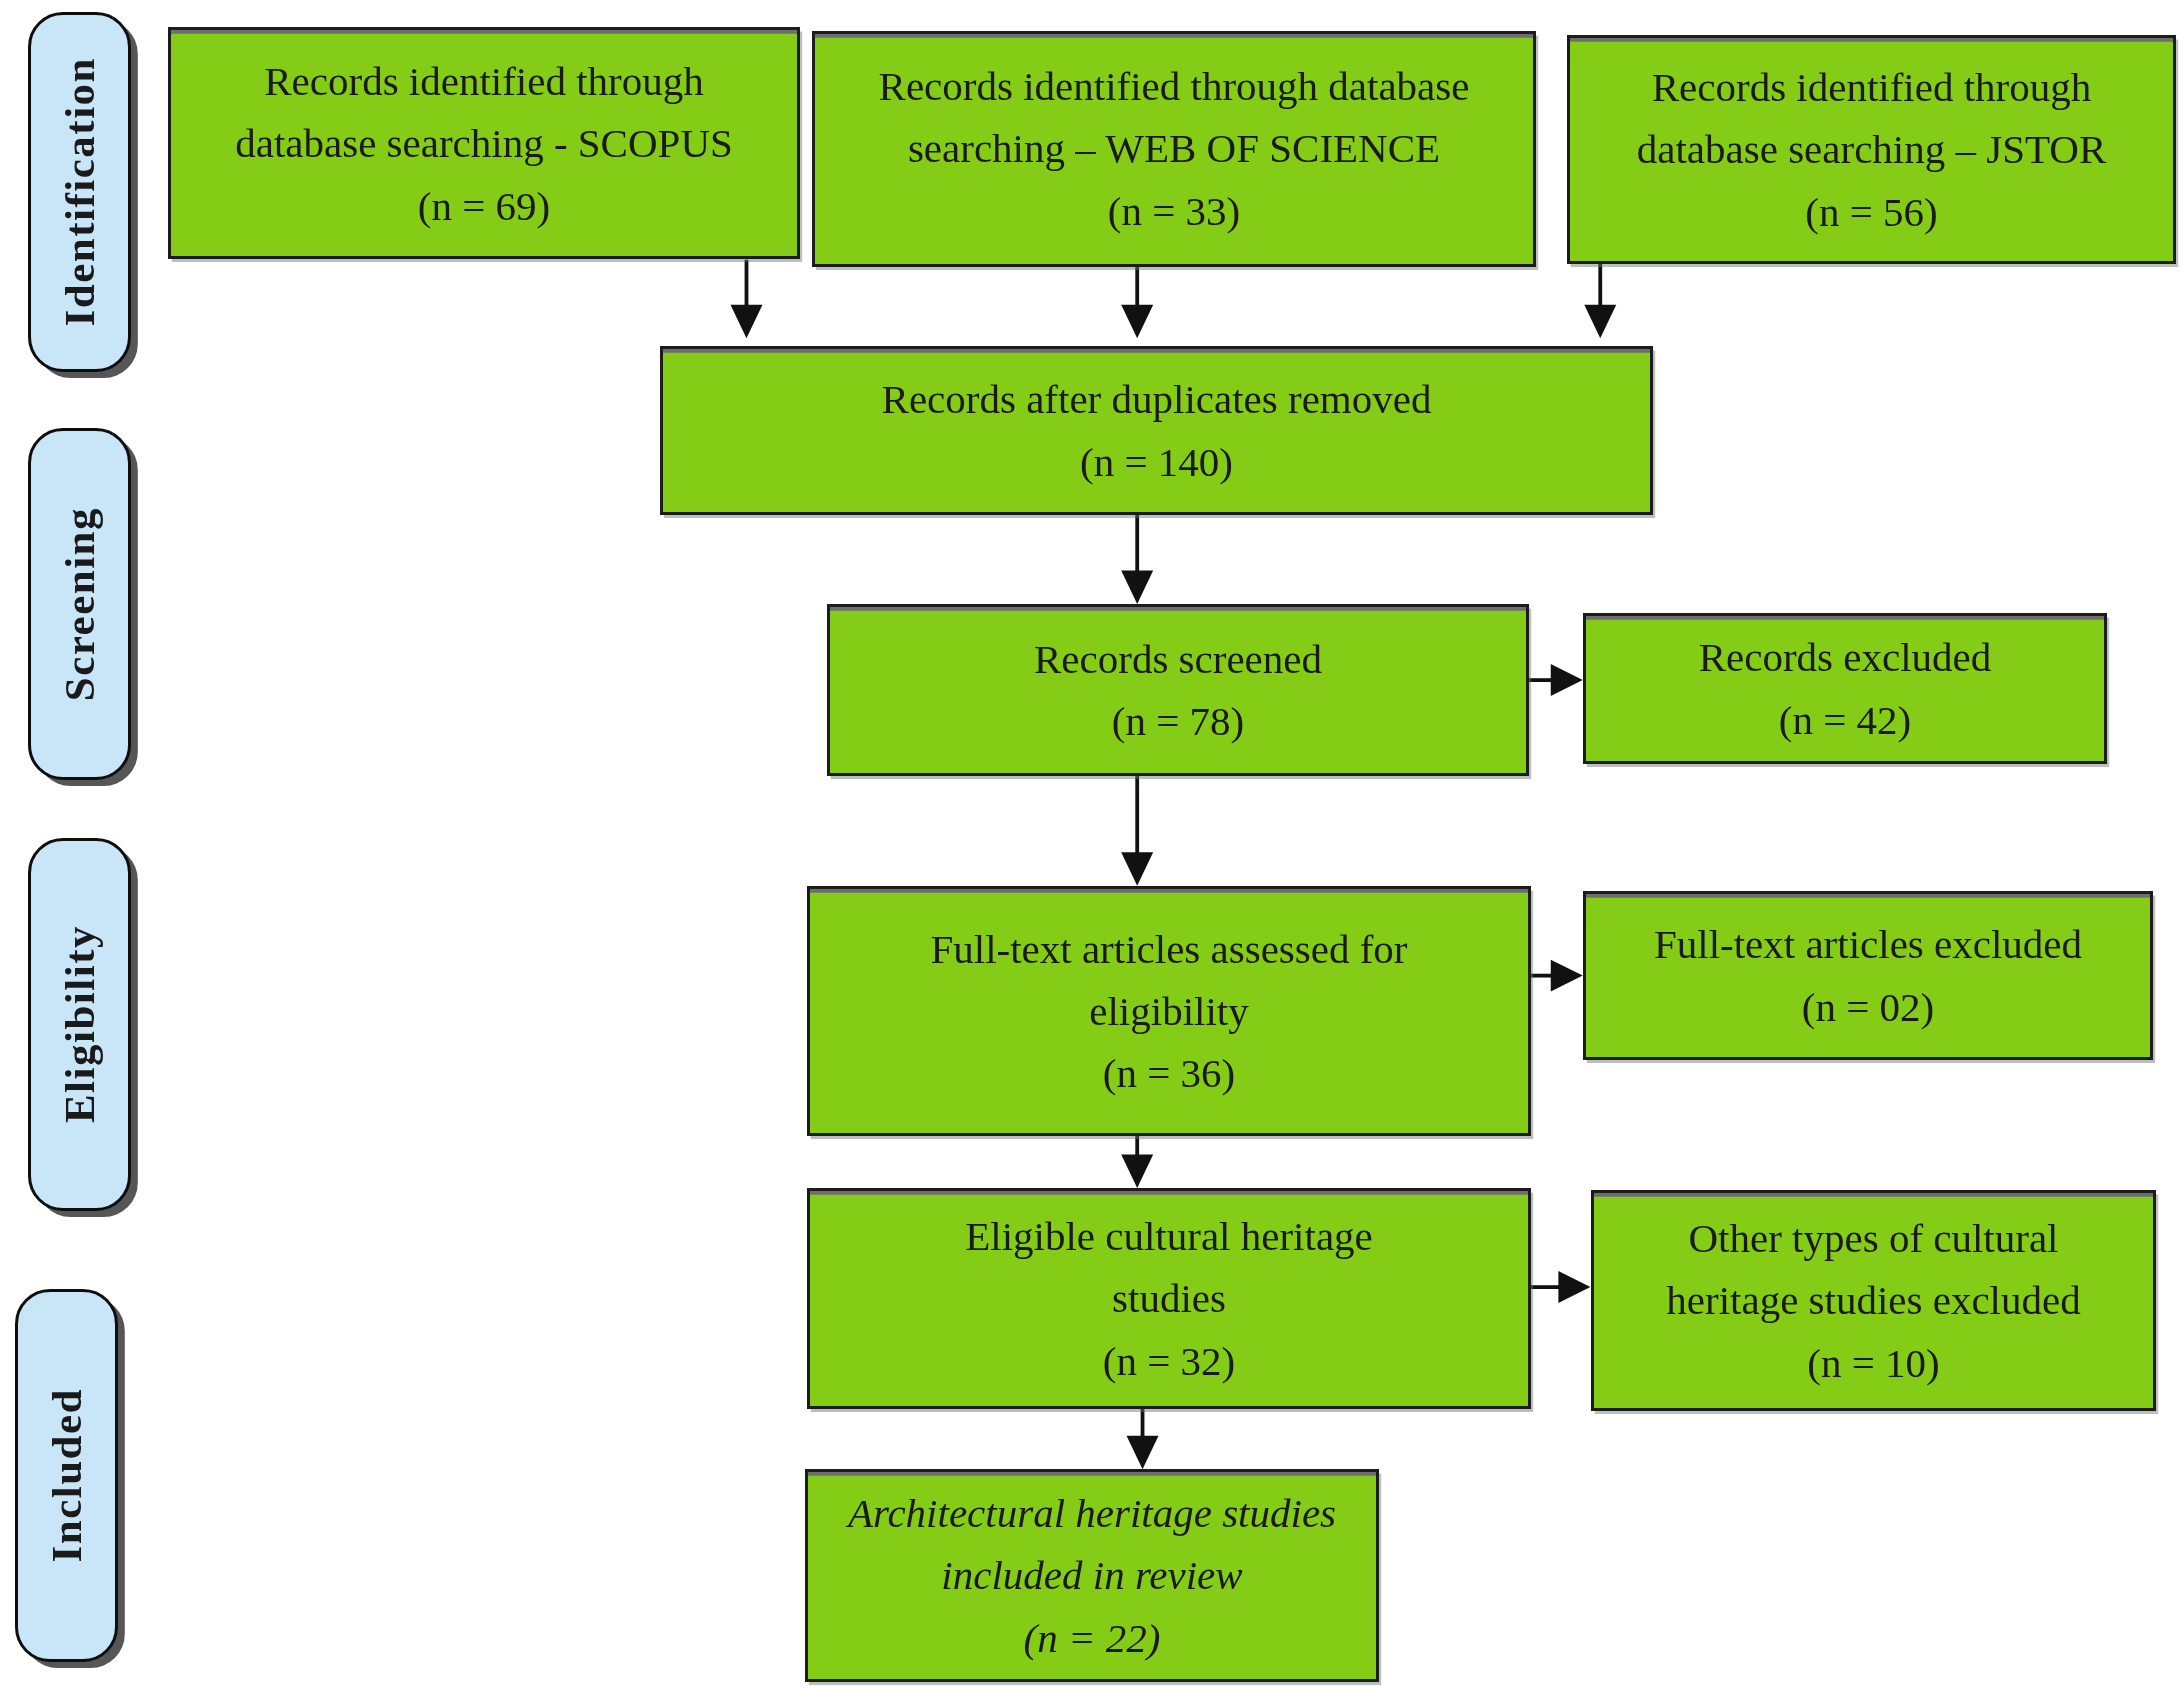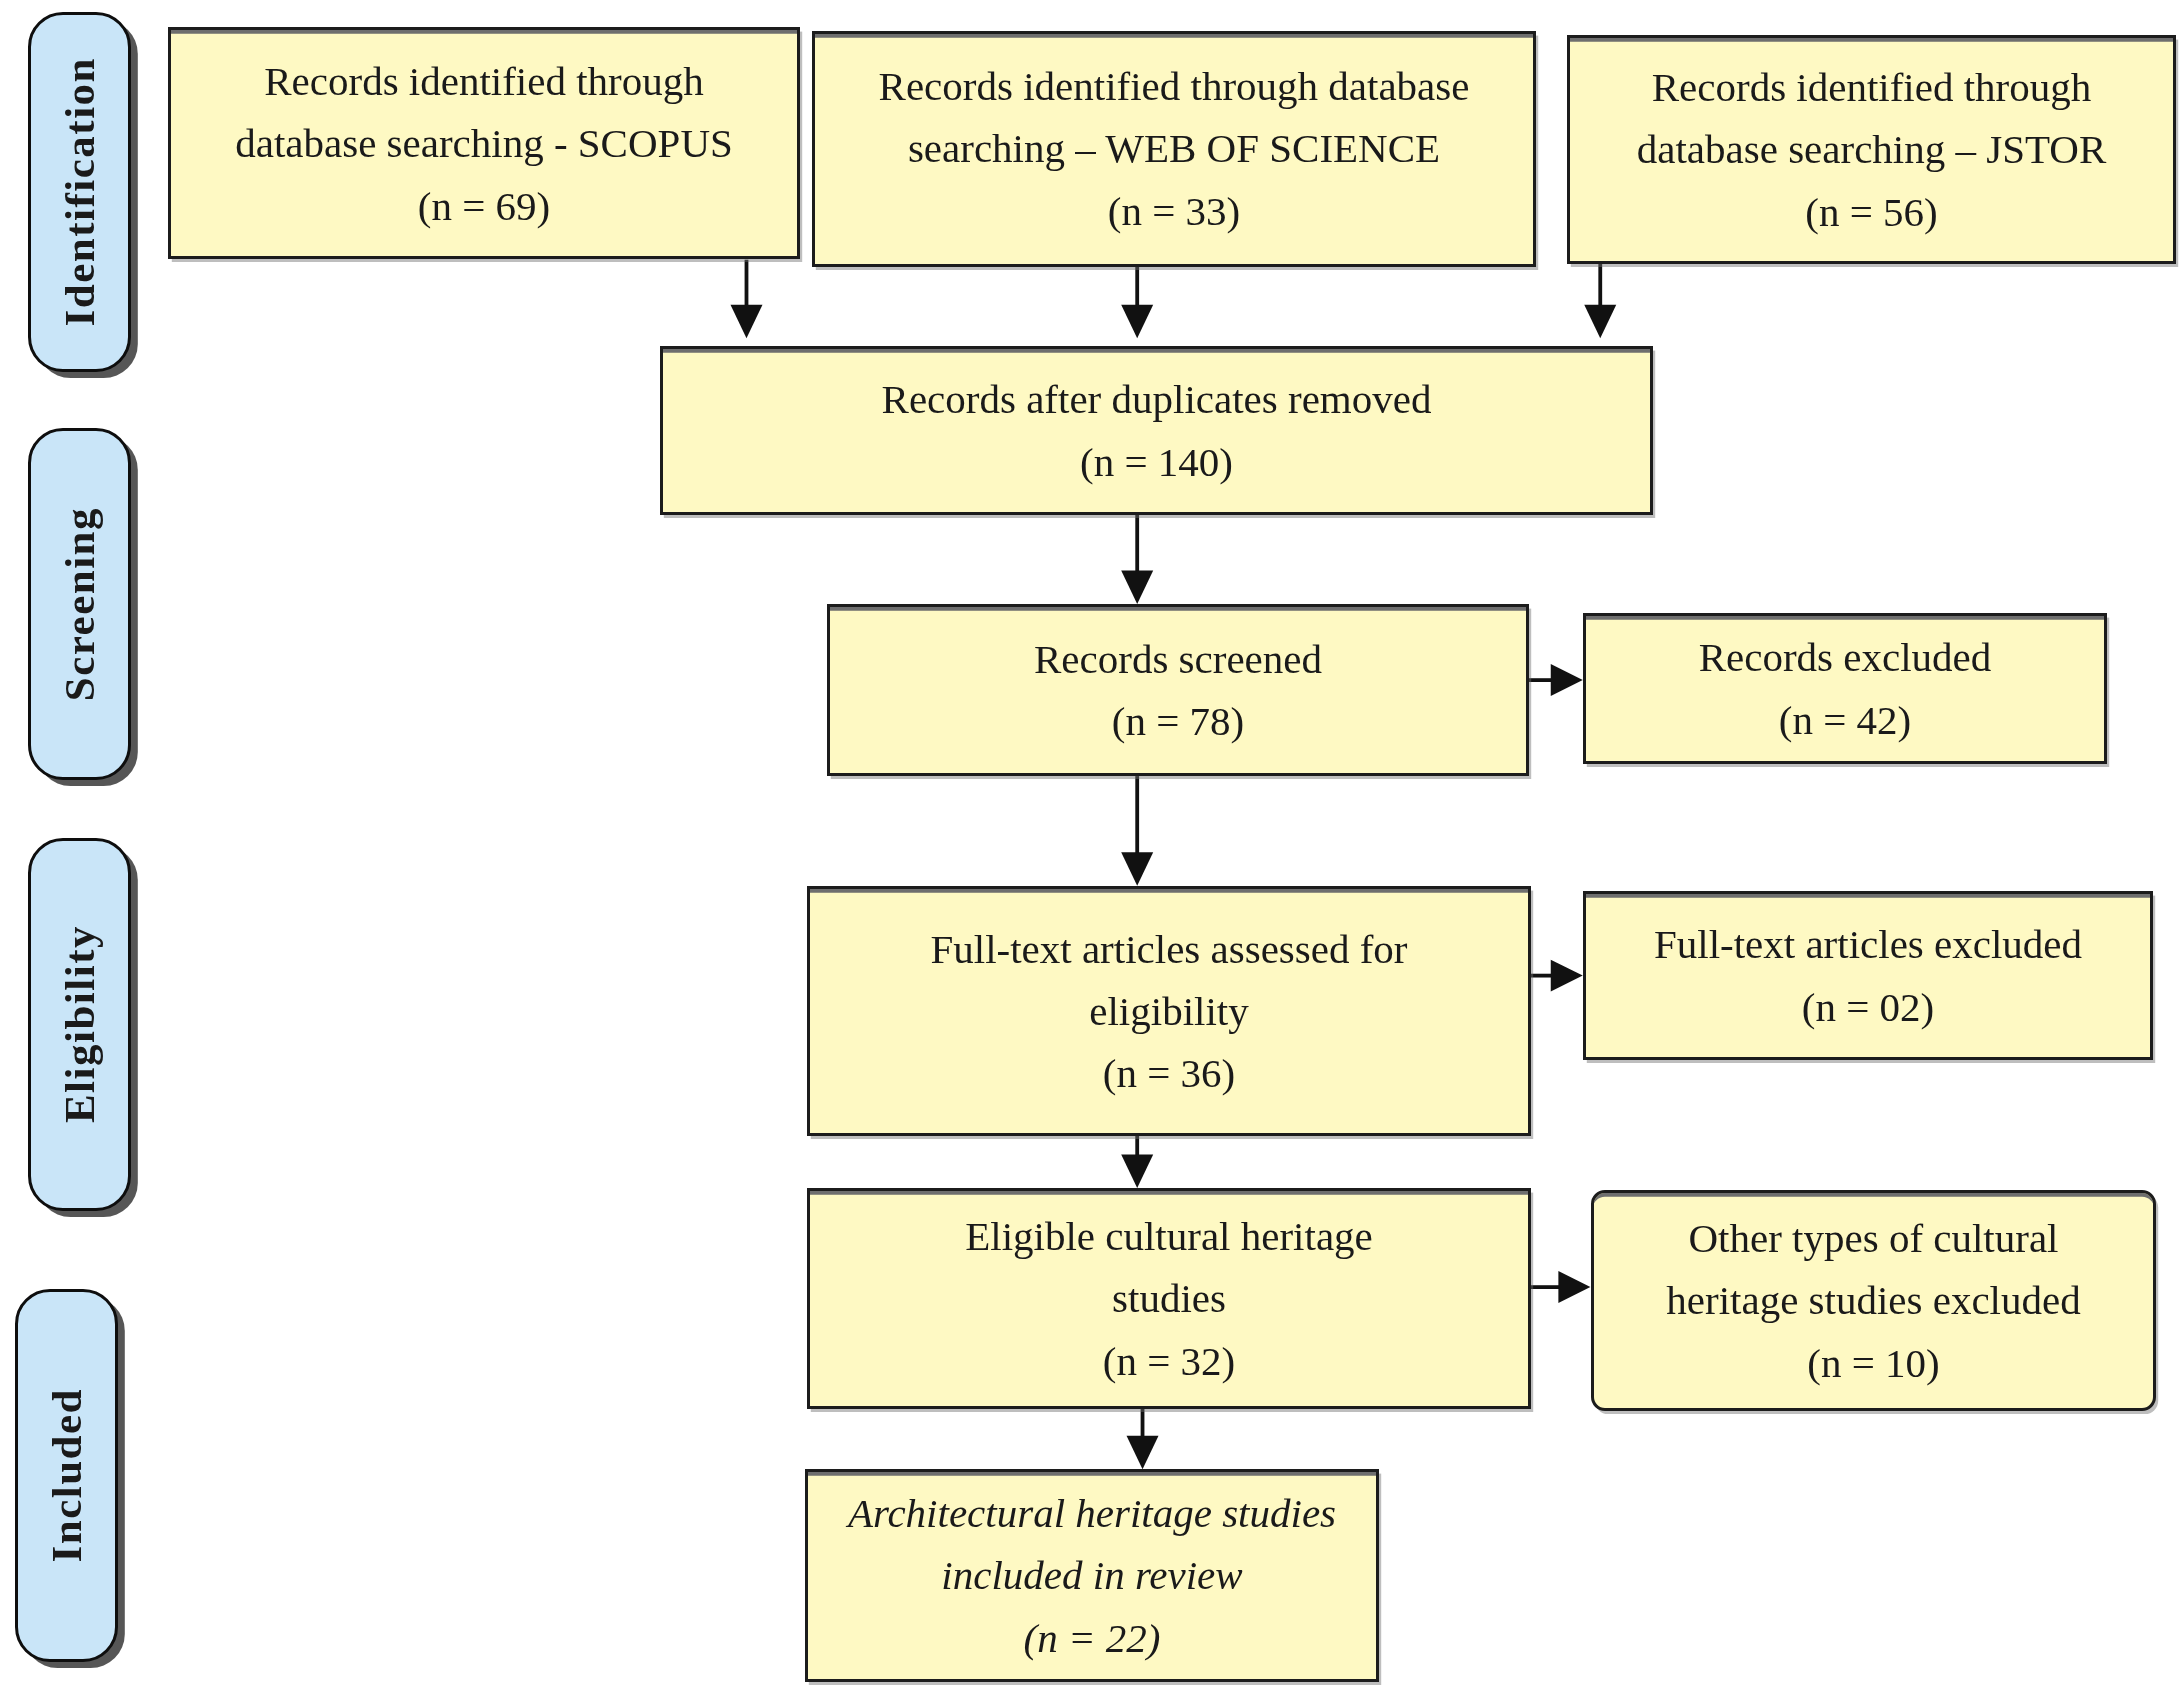--- a/index.html
+++ b/index.html
@@ -8,21 +8,21 @@
     width:2183px;height:1706px;
     background:#ffffff;
     font-family:"Liberation Serif","DejaVu Serif",serif;
     color:#1a1a1a;
     overflow:hidden;
   }
   #arrow-layer{position:absolute;left:0;top:0;width:2183px;height:1706px;}
   
   .node{
     position:absolute;
-    background:#fef9c3;
+    background:#84cc16;
     border:3.8px solid #1c1c1c;
     box-sizing:border-box;
     display:flex;align-items:center;justify-content:center;
     text-align:center;
     font-size:41px;line-height:1.52;
     box-shadow:inset 0 5.3px 0 -1.5px #6e6e6e, 3px 3.8px 0 -0.8px rgba(110,110,110,.45);
   }
   .node .txt{white-space:pre-line;padding:0 13.7px;}
   
   .stage{
@@ -50,21 +50,21 @@
 
   .pos-scopus{left:168px;top:27.4px;width:632px;height:232px;}
   .pos-wos{left:812px;top:30.5px;width:724px;height:236px;}
   .pos-jstor{left:1567px;top:35px;width:609px;height:229px;}
   .pos-duplicates{left:660px;top:346px;width:993px;height:169px;text-align:center;}
   .pos-screened{left:827px;top:604px;width:702px;height:172px;justify-content:center;}
   .pos-excluded{left:1583px;top:613px;width:524px;height:151px;}
   .pos-fulltext{left:807px;top:886px;width:724px;height:250px;}
   .pos-ft-excluded{left:1583px;top:891px;width:570px;height:169px;}
   .pos-eligible{left:807px;top:1188px;width:724px;height:221px;}
-  .pos-other-excluded{left:1591px;top:1190px;width:565px;height:221px;border-radius:14px;}
+  .pos-other-excluded{left:1591px;top:1190px;width:565px;height:221px;}
   .pos-architectural{left:805px;top:1469px;width:574px;height:213px;font-style:italic;}
 </style>
 </head>
 <body>
 
 <div id="canvas">
 
   <svg id="arrow-layer" viewBox="0 0 2866 2240" xmlns="http://www.w3.org/2000/svg">
 
     <g>

